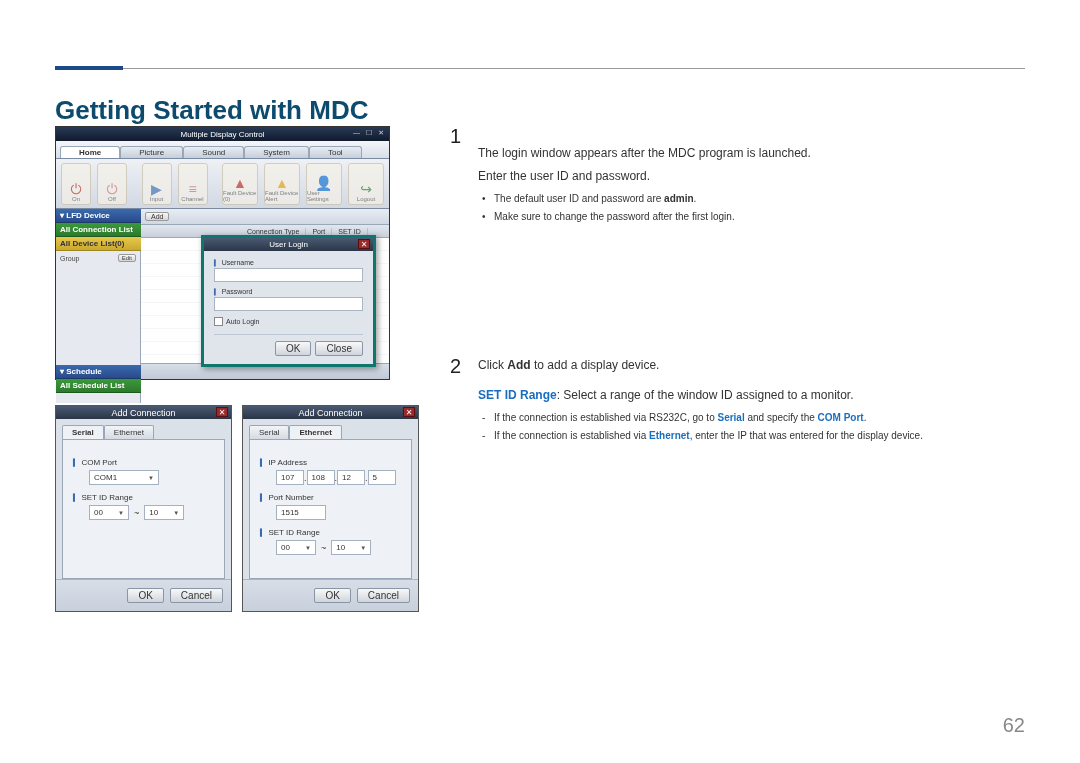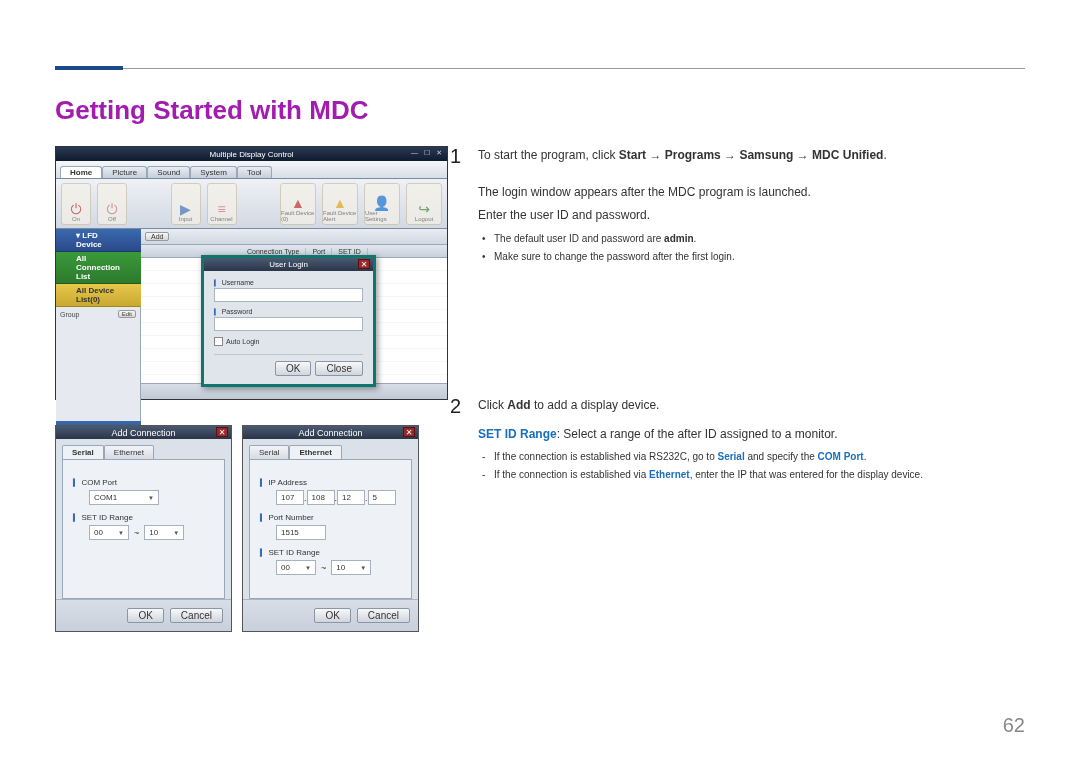--- a/index.html
+++ b/index.html
@@ -22,33 +22,32 @@
   }
   .top-accent {
     position: absolute;
     top: 66px;
     left: 55px;
     width: 68px;
     height: 4px;
     background: #1a4a8a;
   }
   h1.page-title {
-    color: #a21caf;
+    color: #0c4a6e;
     font-size: 26px;
     font-weight: bold;
     margin-top: 35px;
-    margin-bottom: 20px;
   }
   .content { display: flex; gap: 30px; }
   .left-col { width: 365px; flex: 0 0 365px; }
   .right-col { flex: 1; }
 
   
   .mdc-window {
-    width: 393px;
+    width: 335px;
     border: 1px solid #333;
     background: #a9b6c5;
     font-size: 9px;
     margin-bottom: 25px;
   }
   .mdc-titlebar {
     background: linear-gradient(#2a3a55, #0f1a2e);
     color: #fff;
     height: 14px;
     display: flex;
@@ -72,21 +71,21 @@
     align-items: flex-end;
     padding: 0 4px;
     gap: 0;
     border-bottom: 1px solid #7a8aa0;
   }
   .mdc-tab {
     background: linear-gradient(#e8edf3,#c5cedb);
     border: 1px solid #9aa7b8;
     border-bottom: none;
     border-radius: 3px 3px 0 0;
-    padding: 1px 9px;
+    padding: 1px 18px;
     font-size: 8px;
     color: #333;
   }
   .mdc-tab.active { background: #fff; font-weight: bold; }
   .mdc-ribbon {
     background: linear-gradient(#eef1f5,#d2d9e3);
     height: 50px;
     display: flex;
     justify-content: space-between;
     padding: 3px 5px;
@@ -118,21 +117,21 @@
   .ribbon-btn.yellow .glyph { color: #e6a817; }
   .ribbon-btn.blue .glyph { color: #4a79b8; }
   .ribbon-btn.green .glyph { color: #3a8a3a; }
 
   .mdc-body { display: flex; height: 170px; }
   .mdc-side { width: 85px; flex: 0 0 85px; }
   .side-sec {
     background: linear-gradient(#3a9a3a,#2d7a2d);
     color: #fff;
     font-size: 8px;
-    padding: 2px 20px;
+    padding: 2px 4px;
     border-bottom: 1px solid #1d5a1d;
     font-weight: bold;
   }
   .side-sec.blue { background: linear-gradient(#3a6aaf,#2a4a8a); border-bottom-color:#1a3a6a; }
   .side-sec.yellow { background: linear-gradient(#e6c84a,#c9a830); border-bottom-color:#a08820; color:#333;}
   .side-content {
     background: #e6eaf0;
     height: 114px;
     font-size: 7px;
     color: #444;
@@ -477,40 +476,37 @@
         </div>
       </div>
     </div>
 
   </div>
 
   <div class="right-col">
     <div class="step">
       <div class="step-num">1</div>
       <div class="step-body">
-        <p>
-          <span>To start the program, click </span><span class="bold">Start → Programs → Samsung → MDC Unified</span><span>.</span>
-        </p>
         <p style="margin-top:18px">The login window appears after the MDC program is launched.</p>
         <p>Enter the user ID and password.</p>
         <ul>
           <li><span>The default user ID and password are </span><span class="bold">admin</span><span>.</span></li>
           <li>Make sure to change the password after the first login.</li>
         </ul>
       </div>
     </div>
 
     <div class="step" style="margin-top:130px">
       <div class="step-num">2</div>
       <div class="step-body">
         <p>
           <span>Click </span><span class="bold">Add</span><span> to add a display device.</span>
         </p>
         <p style="margin-top:10px">
-          <span class="blue-bold">SET ID Range</span><span>: Select a range of the after ID assigned to a monitor.</span>
+          <span class="blue-bold">SET ID Range</span><span>: Select a range of the window ID assigned to a monitor.</span>
         </p>
         <ul class="dash">
           <li><span>If the connection is established via RS232C, go to </span><span class="blue-bold">Serial</span><span> and specify the </span><span class="blue-bold">COM Port</span><span>.</span></li>
           <li><span>If the connection is established via </span><span class="blue-bold">Ethernet</span><span>, enter the IP that was entered for the display device.</span></li>
         </ul>
       </div>
     </div>
   </div>
 </div>
 

